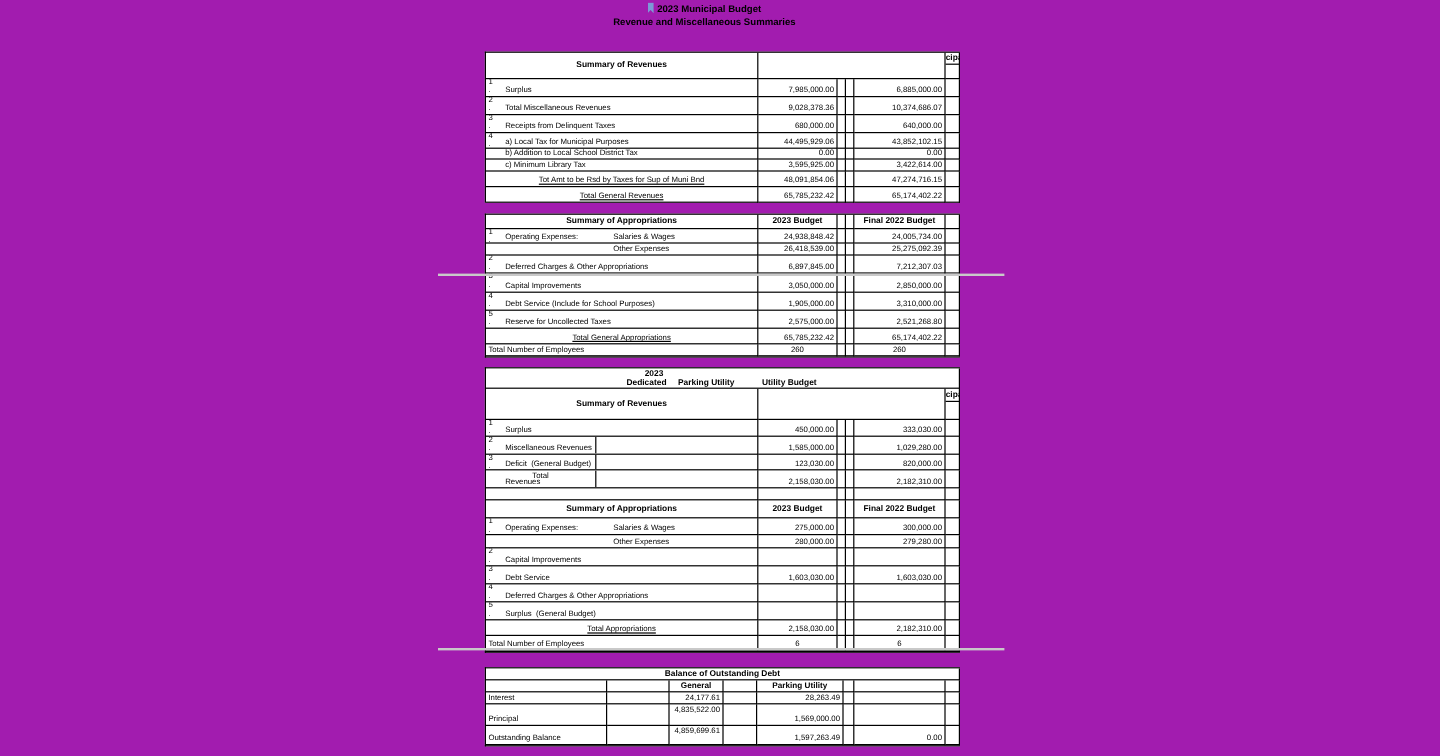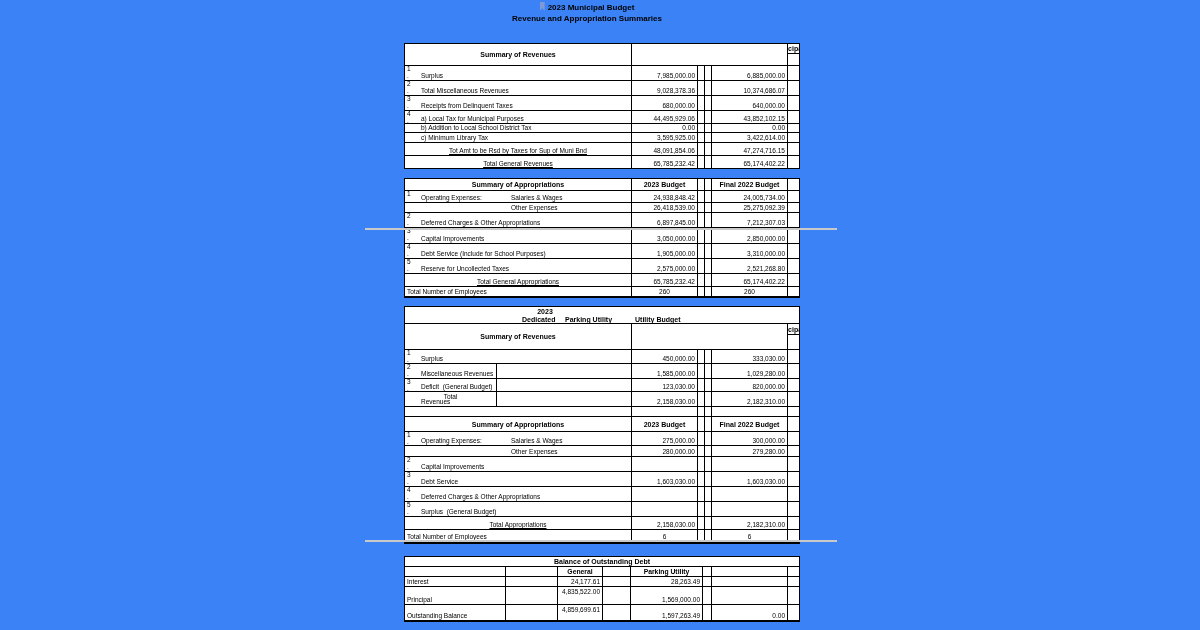--- a/index.html
+++ b/index.html
@@ -1,16 +1,16 @@
 <!DOCTYPE html>
 <html><head>
 <meta charset="utf-8">
 <style>
   html,body{margin:0;padding:0;background:#fff;}
-  .sheet{position:relative;width:1200px;height:630px;background:#3b82f6;overflow:hidden;
+  .sheet{position:relative;width:1200px;height:630px;background:#a21caf;overflow:hidden;
          font-family:"Liberation Sans",sans-serif;color:#000;}
   .doc-title{position:absolute;left:387px;top:2px;width:400px;text-align:center;
              font-weight:bold;font-size:8px;line-height:10.5px;}
   .bookmark{display:inline-block;width:5px;height:9px;background:#7d99d6;margin-right:3px;
             vertical-align:-1px;clip-path:polygon(0 0,100% 0,100% 100%,50% 70%,0 100%);}
   .sep{position:absolute;left:365px;width:472px;height:2px;background:#c9c9c9;z-index:3;}
   .tbl{position:absolute;left:404px;width:395px;border-top:1px solid #000;border-left:1px solid #000;
        background:#fff;z-index:1;}
   .tbl.thick{border-bottom:2px solid #000;}
   .tbl.thin-b{border-bottom:1px solid #000;}
@@ -40,21 +40,21 @@
   .gv{display:block;text-align:right;word-break:break-all;padding:1px 2px 0 2px;line-height:7.5px;}
   .btitle{text-align:center;font-weight:bold;font-size:7px;line-height:9px;}
 </style>
 </head>
 <body>
 
 <div class="sheet">
 
   <div class="doc-title">
     <div><span class="bookmark"></span><span>2023 Municipal Budget</span></div>
-    <div>Revenue and Appropriation Summaries</div>
+    <div>Revenue and Miscellaneous Summaries</div>
   </div>
 
   <div class="sep" style="top:228px"></div>
   <div class="sep" style="top:540px"></div>
 
   <div class="tbl" style="top:43px">
     <div class="hgrid" style="grid-template-rows:10px 12px">
       <div class="c hb rspan">Summary of Revenues</div>
       <div class="c hb">Anticipated</div>
       <div class="c rspan"></div>

